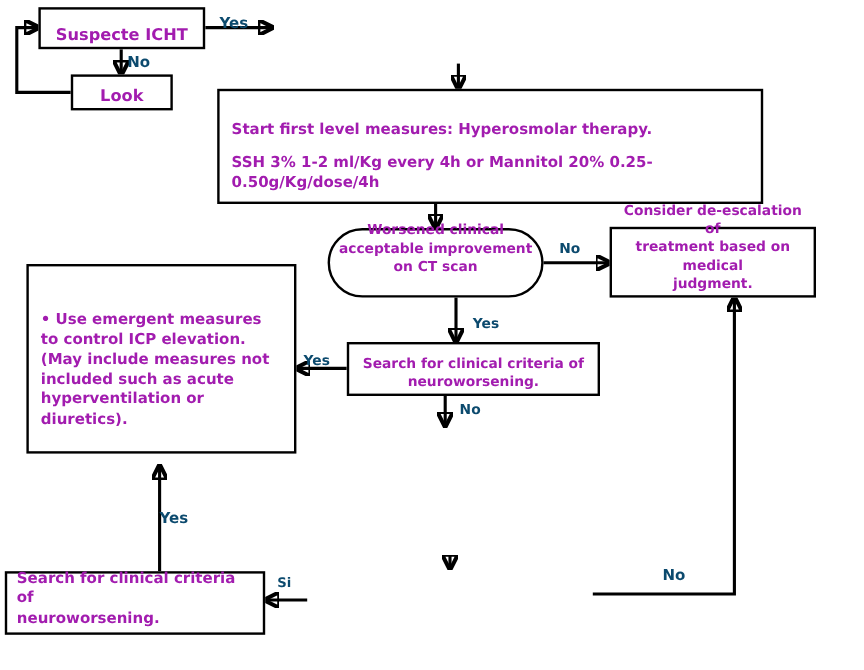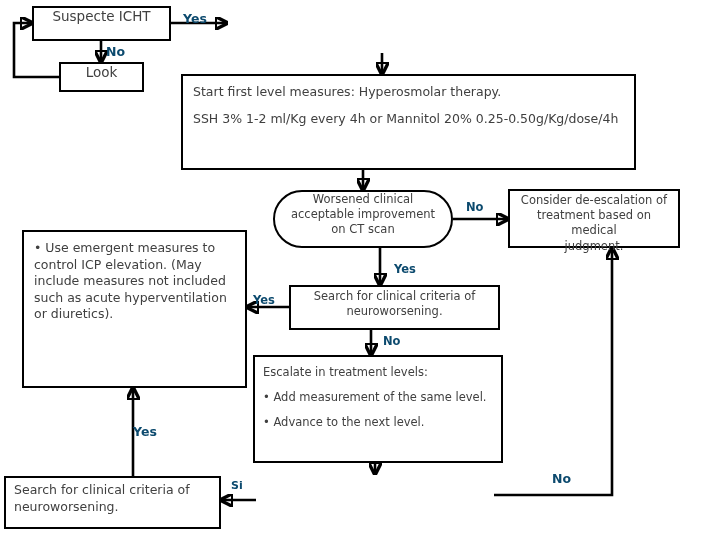--- a/index.html
+++ b/index.html
@@ -13,26 +13,26 @@
     height: 558px;
     background: #ffffff;
     font-family: "DejaVu Sans", "Liberation Sans", sans-serif;
     overflow: hidden;
   }
   .node {
     position: absolute;
     box-sizing: border-box;
     border: 2.5px solid #000000;
     background: #ffffff;
-    color: #404040;
-    font-weight: normal;
+    color: #a21caf;
+    font-weight: bold;
     line-height: 1.32;
     display: flex;
     flex-direction: column;
-    justify-content: flex-start;
+    justify-content: flex-end;
     z-index: 3;
   }
   .node.center { align-items: center; text-align: center; }
   .node.left   { align-items: flex-start; text-align: left; }
   .node p { margin: 0; }
   .node p + p { margin-top: 0.85em; }
 
   .edge-label {
     position: absolute;
     font-weight: bold;
@@ -54,23 +54,23 @@
     stroke: #000000;
     stroke-width: 2.6;
     fill: none;
   }
 
   
   #n-suspect   { left: 32px;  top: 6px;   width: 139px; height: 35px;  font-size: 13.5px; }
   #n-look      { left: 59px;  top: 62px;  width: 85px;  height: 30px;  font-size: 13.5px; }
   #n-maintain  { left: 227px; top: 3px;   width: 302px; height: 50px;  font-size: 13px; padding: 2px 8px; }
   #n-firstlev  { left: 181px; top: 74px;  width: 455px; height: 96px;  font-size: 12.5px; padding: 8px 10px; }
-  #n-worsen1   { left: 273px; top: 190px; width: 180px; height: 58px;  font-size: 11.5px; padding: 0 5px; border-radius: 29px; }
+  #n-worsen1   { left: 273px; top: 190px; width: 180px; height: 58px;  font-size: 11.5px; padding: 16px 5px; border-radius: 29px; }
   #n-deescal   { left: 508px; top: 189px; width: 172px; height: 59px;  font-size: 11.5px; padding: 2px 8px; }
-  #n-emergent  { left: 22px;  top: 230px; width: 225px; height: 158px; font-size: 12.5px; padding: 8px 10px; }
+  #n-emergent  { left: 22px;  top: 220px; width: 225px; height: 158px; font-size: 12.5px; padding: 19px 10px; }
   #n-search1   { left: 289px; top: 285px; width: 211px; height: 45px;  font-size: 11.5px; padding: 2px 6px; }
   #n-escalate  { left: 253px; top: 355px; width: 250px; height: 108px; font-size: 11.5px; padding: 8px 8px; }
   #n-worsen2   { left: 256px; top: 474px; width: 238px; height: 78px;  font-size: 12.5px; padding: 4px 10px; }
   #n-search2   { left: 4px;   top: 476px; width: 217px; height: 53px;  font-size: 12.5px; padding: 4px 8px; }
 
   
   #lbl-yes-top   { left: 183px; top: 11px;  font-size: 12.5px; }
   #lbl-no-top    { left: 106px; top: 44px;  font-size: 12.5px; }
   #lbl-no-right  { left: 466px; top: 200px; font-size: 11.5px; }
   #lbl-yes-mid   { left: 394px; top: 262px; font-size: 11.5px; }
@@ -147,25 +147,20 @@
 
   <div class="node left" id="n-emergent">
     <p>• Use emergent measures to control ICP elevation. (May include measures not included such as acute hyperventilation or diuretics).</p>
   </div>
 
   <div class="node center" id="n-search1">
     <span>Search for clinical criteria of</span>
     <span>neuroworsening.</span>
   </div>
 
-  <div class="node left" id="n-escalate">
-    <p>Escalate in treatment levels:</p>
-    <p>• Add measurement of the same level.</p>
-    <p>• Advance to the next level.</p>
-  </div>
 
 
   <div class="node left" id="n-search2">
     <span>Search for clinical criteria of</span>
     <span>neuroworsening.</span>
   </div>
 
   <span class="edge-label" id="lbl-yes-top">Yes</span>
   <span class="edge-label" id="lbl-no-top">No</span>
   <span class="edge-label" id="lbl-no-right">No</span>

